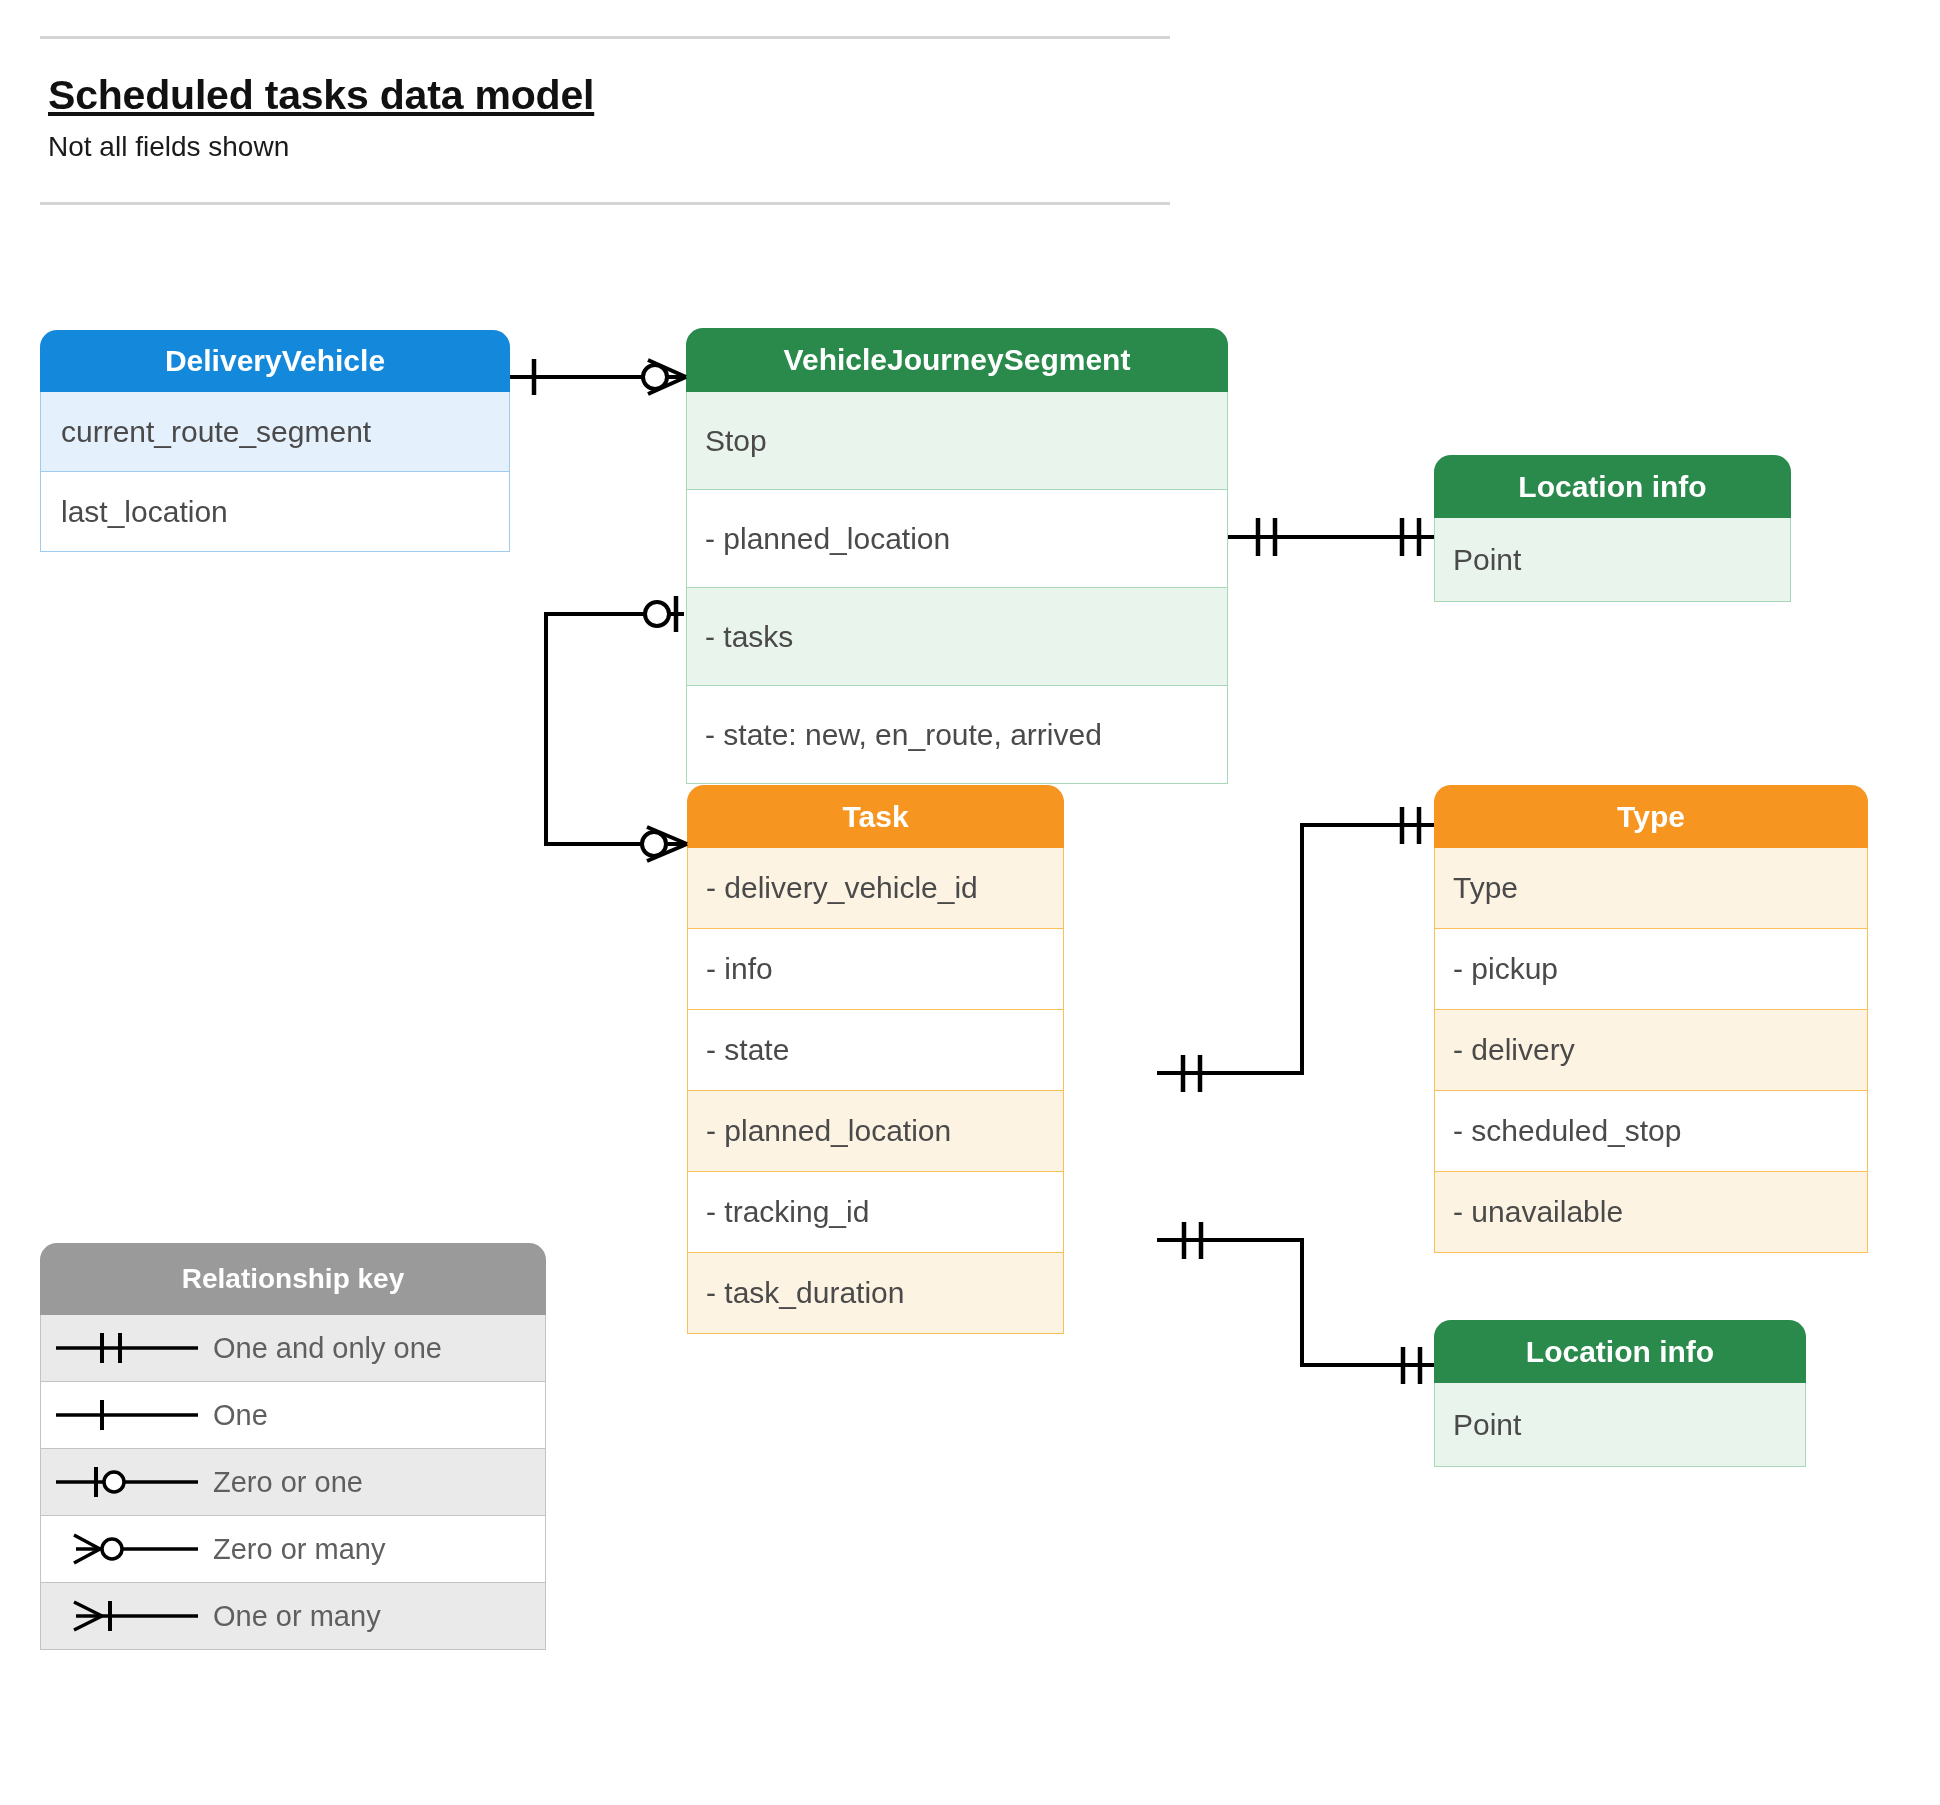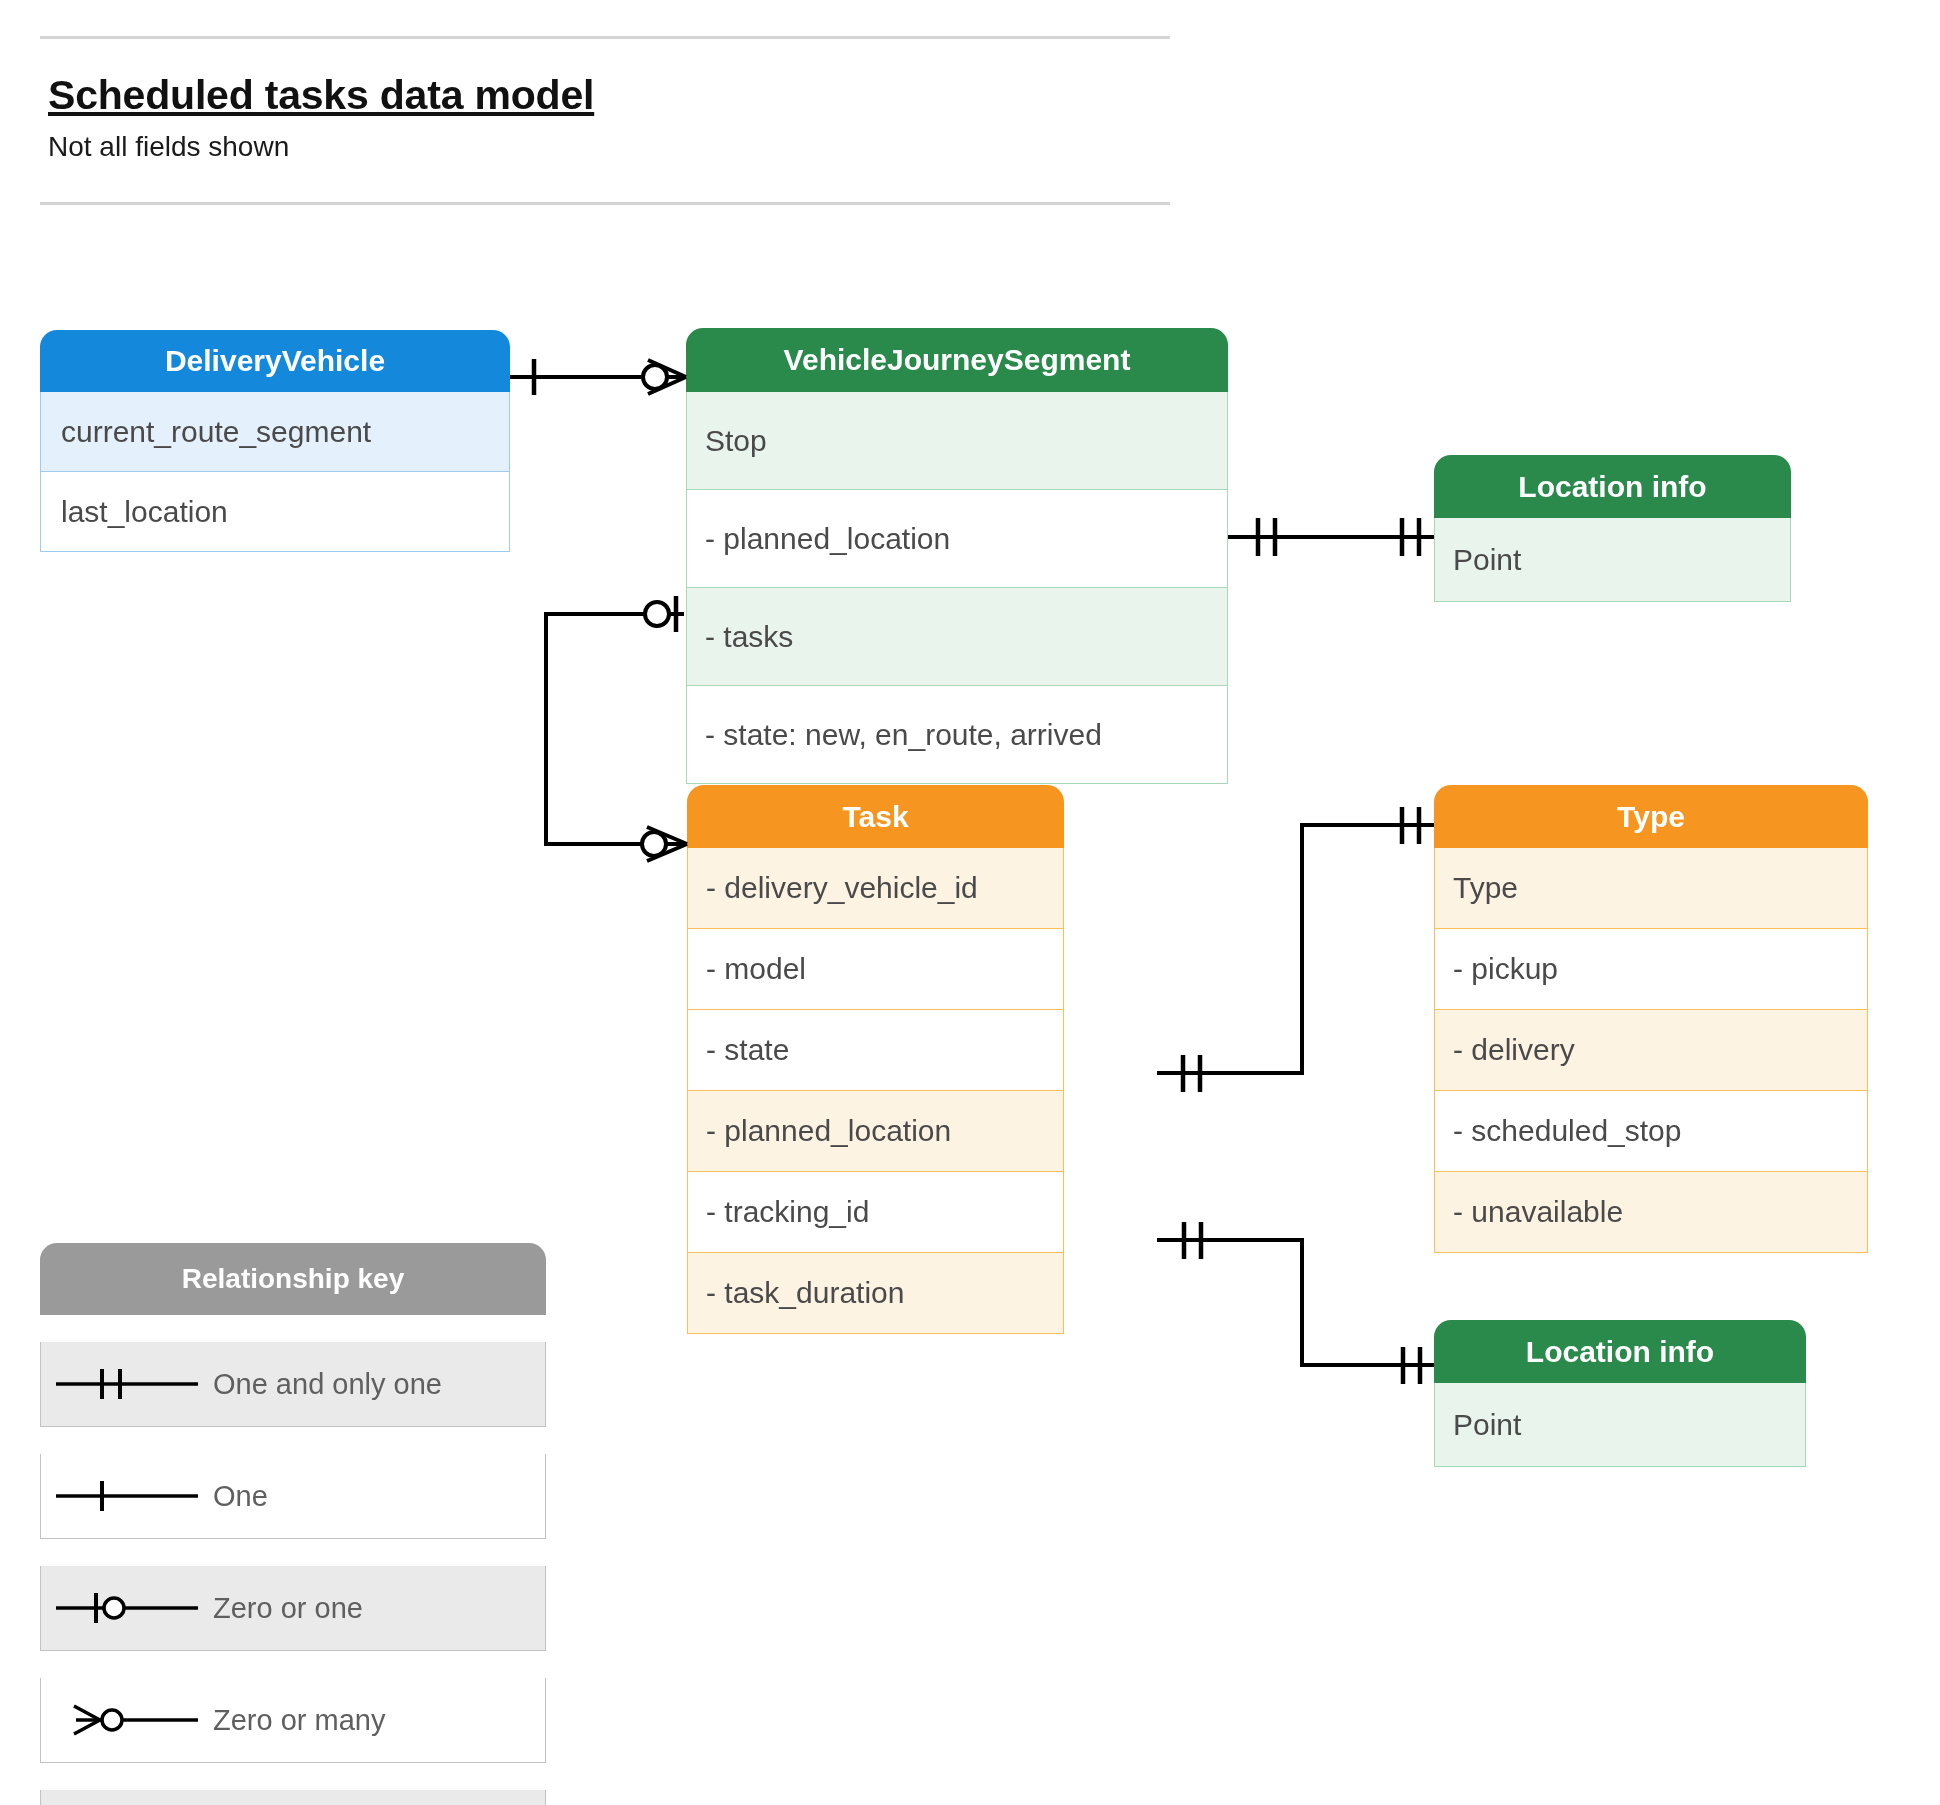--- a/index.html
+++ b/index.html
@@ -142,21 +142,21 @@
   #box-type { left: 1434px; top: 785px; width: 434px; }
   #box-type .ehead { height: 63px; }
   #box-type .erow  { height: 81px; }
 
   #box-locinfo-bottom { left: 1434px; top: 1320px; width: 372px; }
   #box-locinfo-bottom .ehead { height: 63px; }
   #box-locinfo-bottom .erow  { height: 84px; }
 
   #box-relkey { left: 40px; top: 1243px; width: 506px; }
   #box-relkey .ehead { height: 72px; }
-  #box-relkey .erow  { height: 85px; margin-top: 27px; }
+  #box-relkey .erow  { height: 67px; }
 
   .relkey-sym {
     width: 172px;
     flex: 0 0 172px;
     display: flex;
     align-items: center;
     justify-content: center;
   }
   .relkey-label { flex: 1 1 auto; }
 
@@ -195,21 +195,21 @@
   </div>
 
   <div class="entity th-green" id="box-locinfo-top">
     <div class="ehead">Location info</div>
     <div class="erow alt">Point</div>
   </div>
 
   <div class="entity th-orange" id="box-task">
     <div class="ehead">Task</div>
     <div class="erow alt">- delivery_vehicle_id</div>
-    <div class="erow plain">- model</div>
+    <div class="erow plain">- info</div>
     <div class="erow plain">- state</div>
     <div class="erow alt">- planned_location</div>
     <div class="erow plain">- tracking_id</div>
     <div class="erow alt">- task_duration</div>
   </div>
 
   <div class="entity th-orange" id="box-type">
     <div class="ehead">Type</div>
     <div class="erow alt">Type</div>
     <div class="erow plain">-   pickup</div>

